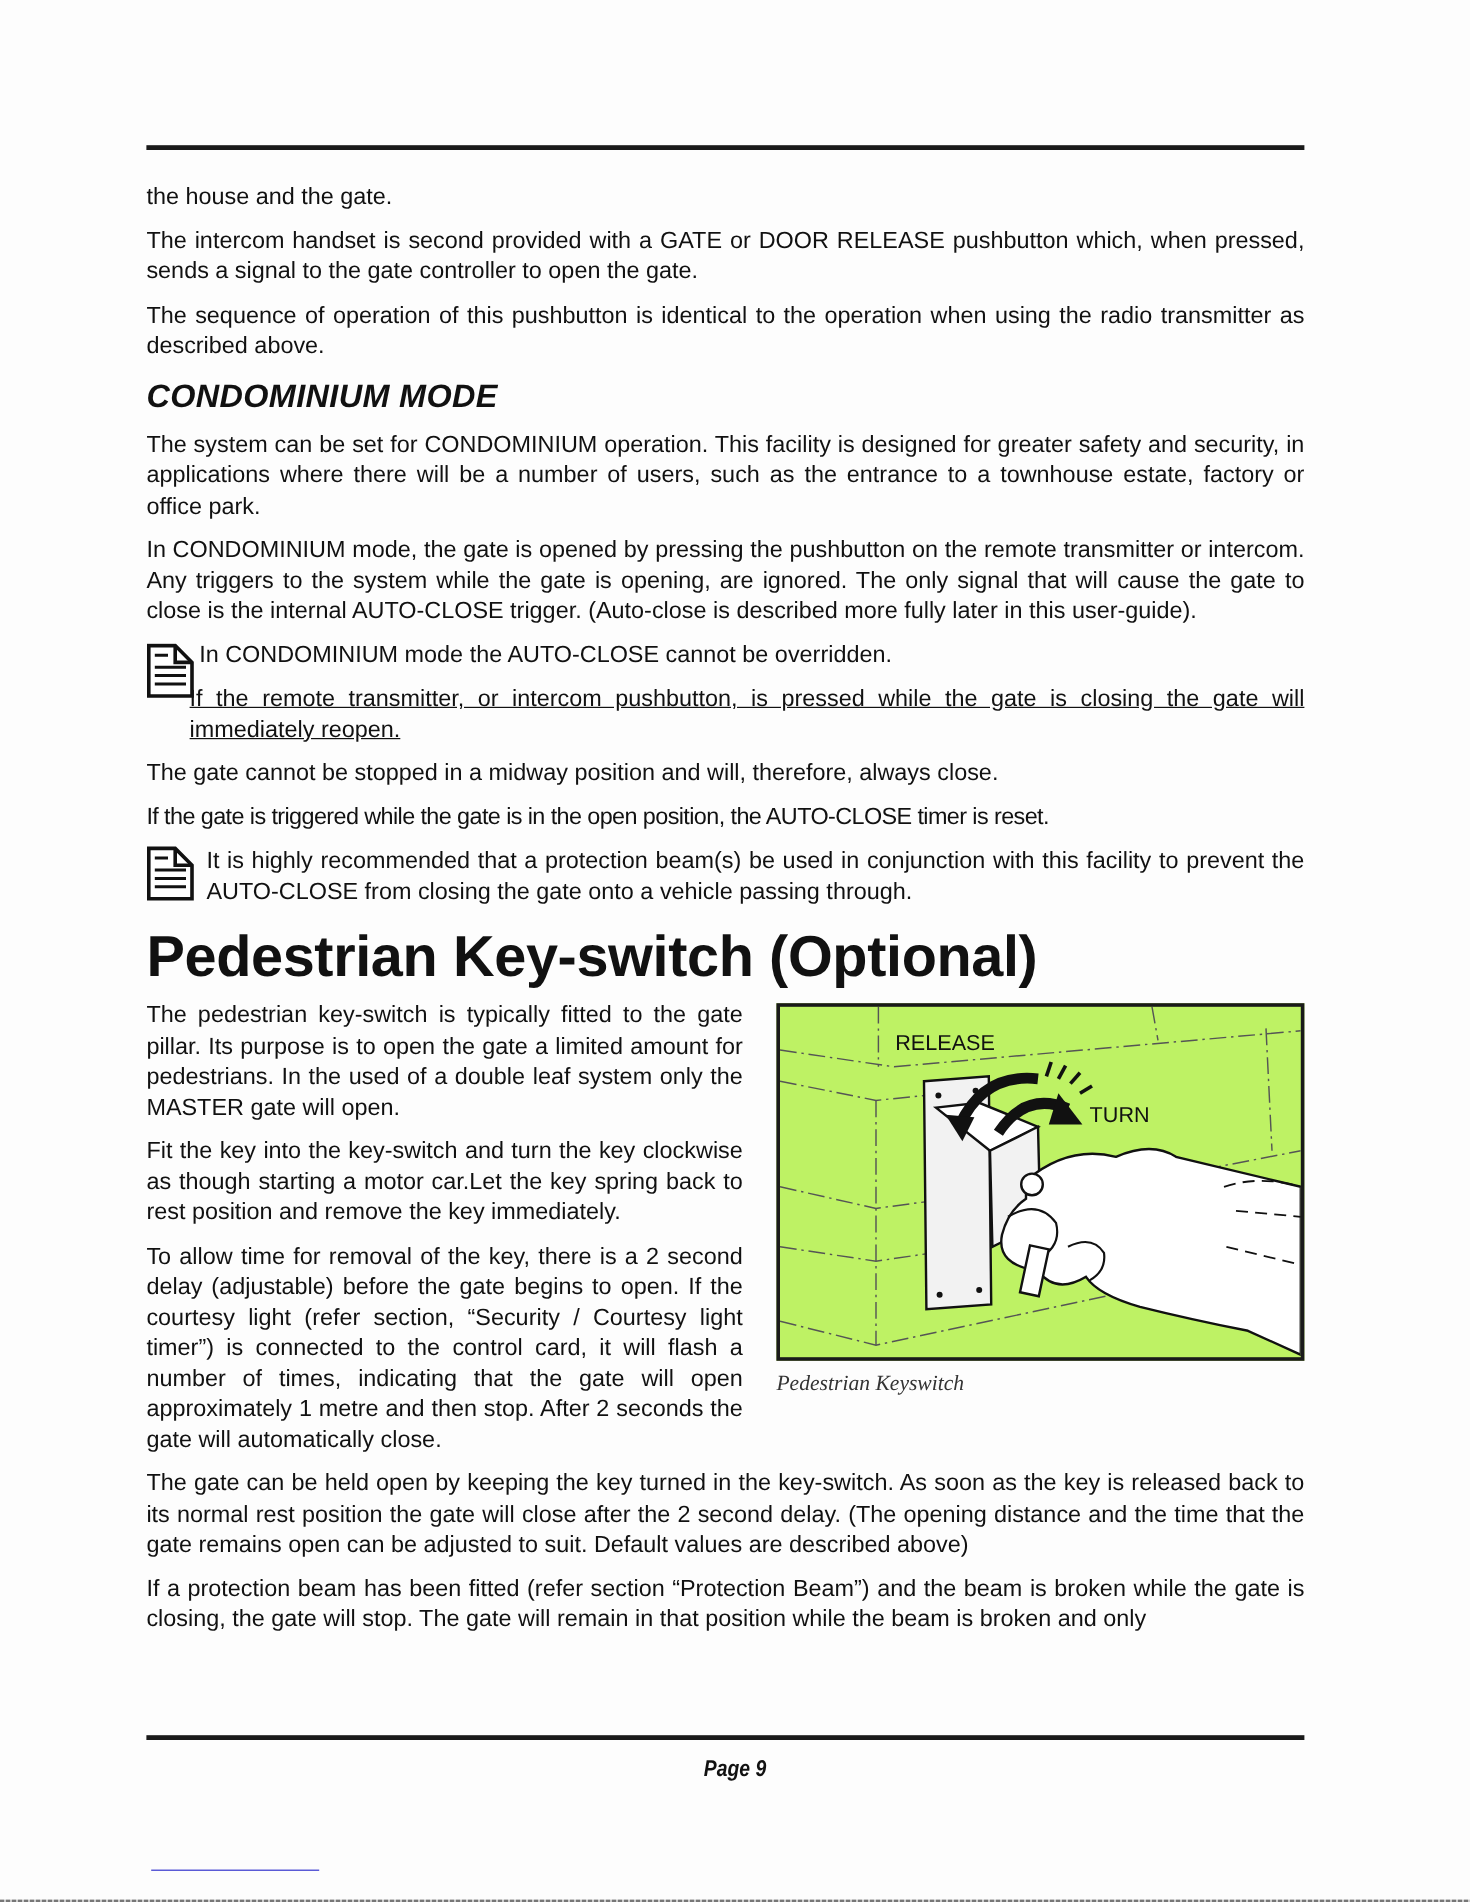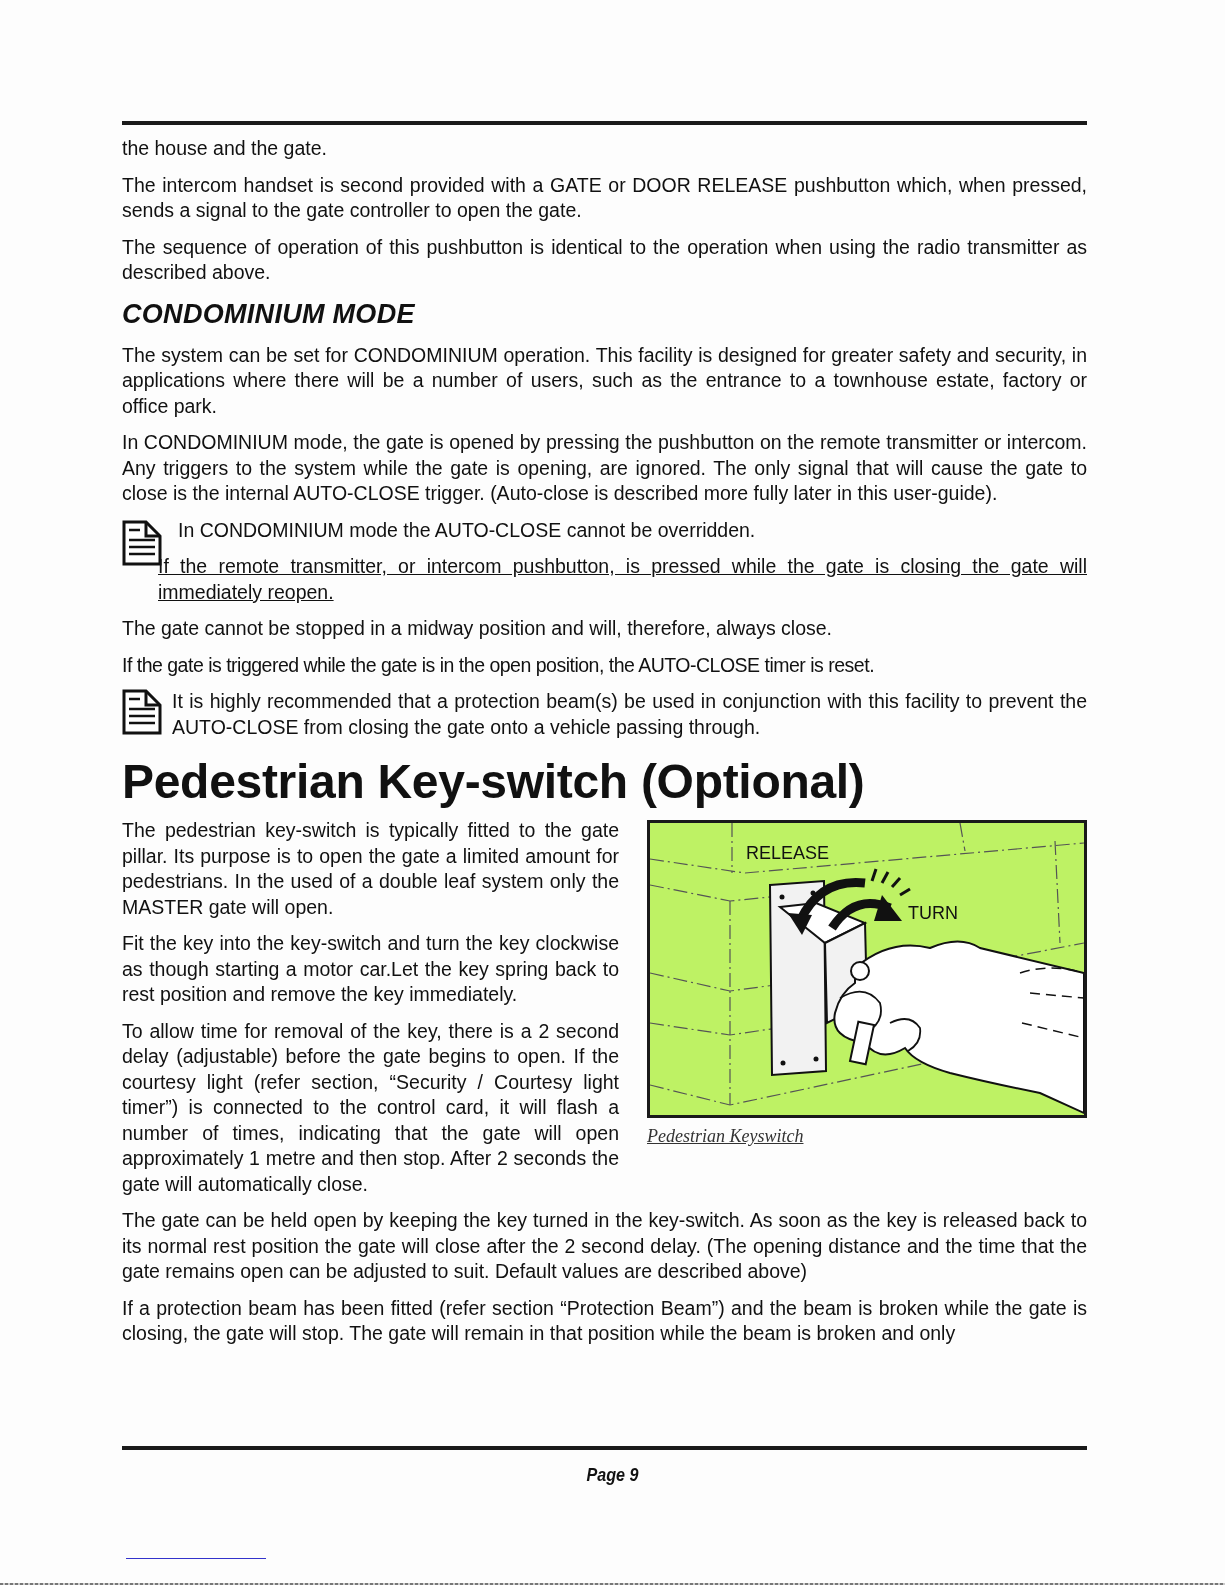--- a/index.html
+++ b/index.html
@@ -1,34 +1,34 @@
 <!DOCTYPE html>
 <html><head>
 <meta charset="utf-8">
 <style>
   html, body { margin: 0; padding: 0; background: #fdfdfd; }
   body { width: 1225px; height: 1585px; position: relative; overflow: hidden;
          font-family: "Liberation Sans", sans-serif; color: #111; }
   .rule { position: absolute; left: 122px; width: 965px; height: 4px; background: #1a1a1a; }
   .top-rule { top: 121px; }
   .bottom-rule { top: 1446px; }
-  .content { position: absolute; left: 122px; top: 136px; width: 965px; font-size: 19.5px; line-height: 25.5px; }
+  .content { position: absolute; left: 122px; top: 152px; width: 965px; font-size: 19.5px; line-height: 25.5px; }
   p { margin: 0 0 11px 0; text-align: justify; }
   p.cond { letter-spacing: -0.5px; }
   h2.h-section { font-size: 27px; font-weight: bold; margin: 10px 0 12px 0; line-height: 34px; letter-spacing: 0.3px; font-style: italic; }
   h1.h-main { font-size: 48px; font-weight: bold; margin: 20px 0 14px 0; line-height: 44px; letter-spacing: -0.3px; }
   .note { display: flex; align-items: flex-start; margin-bottom: 11px; }
   .note-icon { flex: 0 0 40px; height: 46px; margin-right: 10px; }
   .note-block { position: relative; margin-bottom: 11px; }
   .note-block .note-icon { position: absolute; left: 0; top: 2px; }
-  .note-block .line1 { padding-left: 56px; }
+  .note-block .line1 { padding-left: 44px; }
   .note-block .line2 { padding-left: 36px; text-align: justify; text-decoration: underline; }
   .figure { float: right; width: 440px; margin: 2px 0 4px 28px; }
   .fig-frame { width: 434px; height: 292px; border: 3px solid #1a1a1a; background: #bef264; position: relative; }
-  .fig-caption { font-family: "Liberation Serif", serif; font-style: italic; font-size: 18px; color: #333; margin-top: 6px; text-decoration: underline; }
+  .fig-caption { font-family: "Liberation Serif", serif; font-style: italic; font-size: 18px; color: #333; margin-top: 6px; }
   .footer { position: absolute; top: 1464px; left: 0; width: 1225px; text-align: center;
             font-weight: bold; font-style: italic; font-size: 19px; transform: scaleX(0.85); }
   .link-line { position: absolute; left: 126px; top: 1558px; width: 140px; height: 1px; background: #3333cc; }
   .dash-line { position: absolute; left: 0; top: 1583px; width: 1225px; height: 2px;
                background: repeating-linear-gradient(90deg, #777 0 3px, #ccc 3px 5px); }
 </style>
 </head>
 <body>
 
 <div class="rule top-rule"></div>

